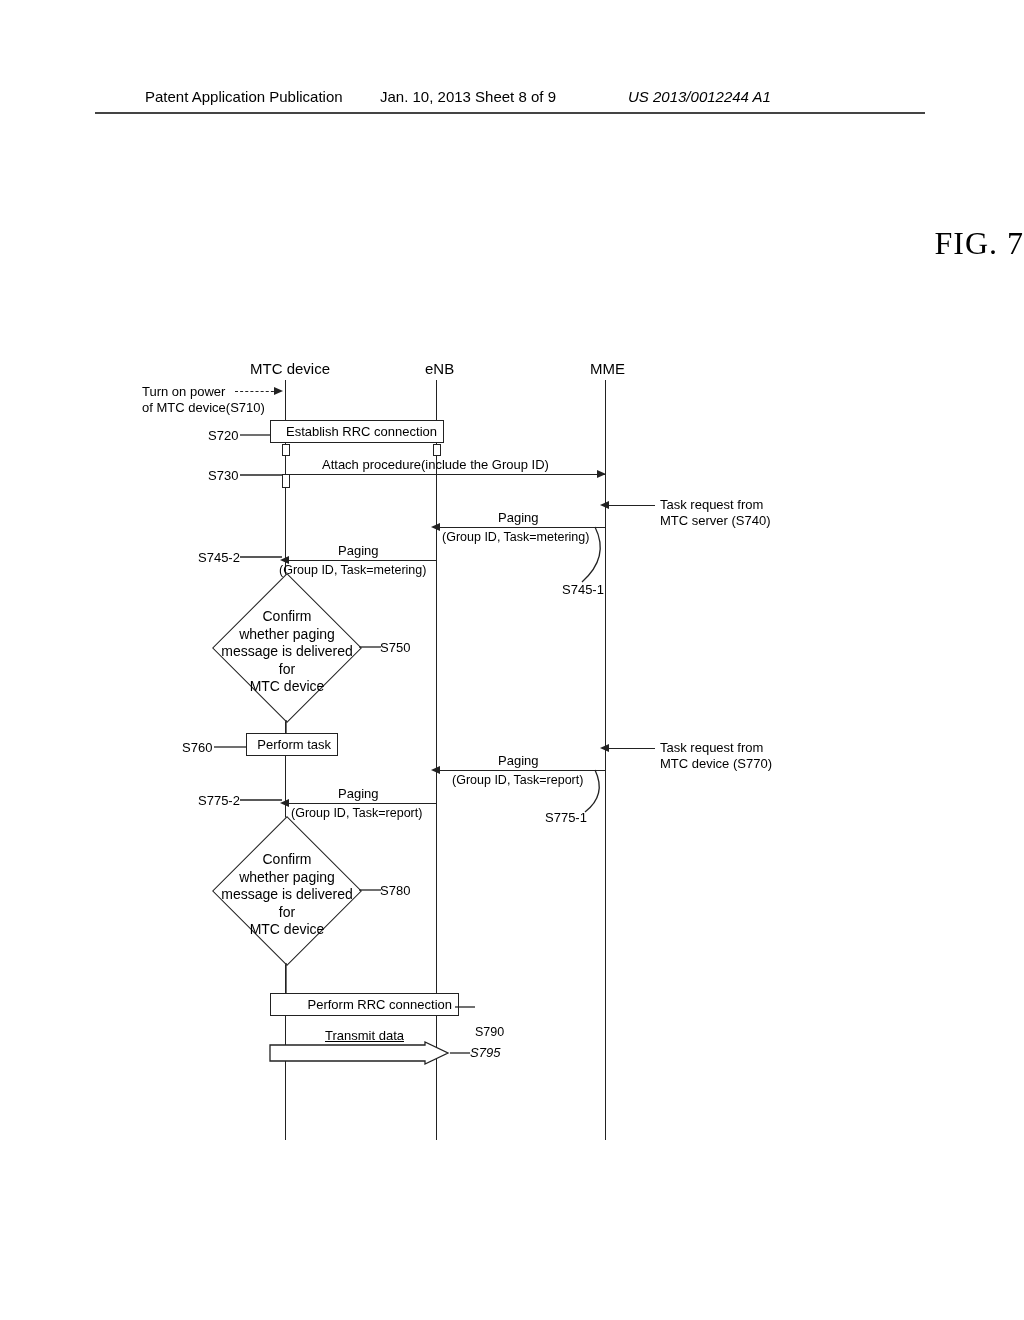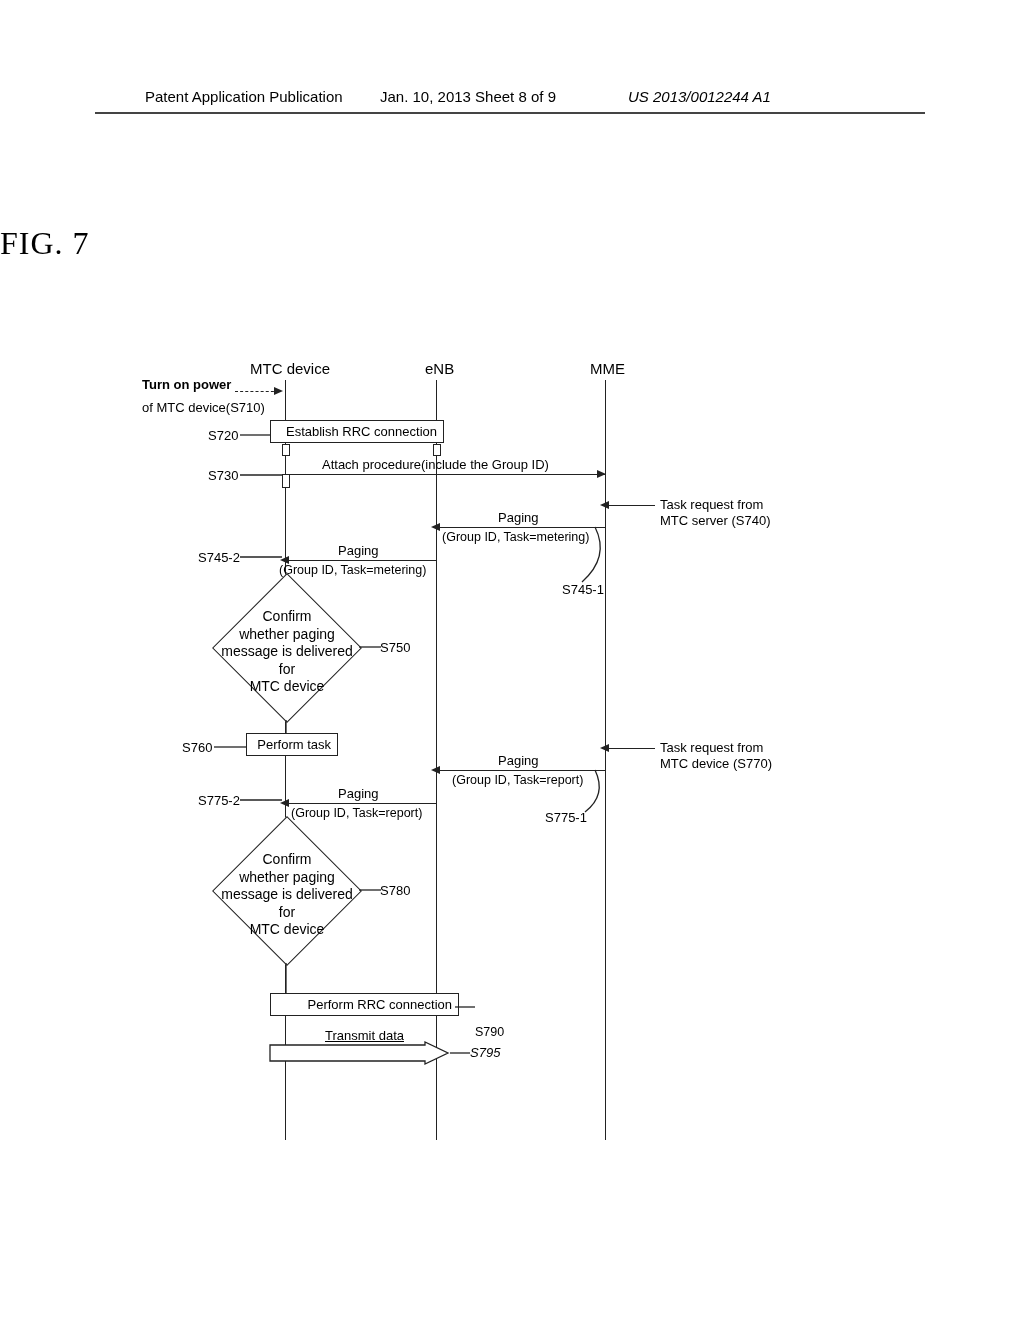--- a/index.html
+++ b/index.html
@@ -27,21 +27,21 @@
     left: 95px;
     width: 830px;
     height: 0;
     border-top: 2.1px solid #444;
   }
   .fig-title {
     position: absolute;
     top: 225px;
     left: 0;
     width: 1024px;
-    text-align: left;
+    text-align: right;
     font-size: 32px;
     font-family: "Times New Roman", serif;
     letter-spacing: 1px;
   }
   
   .diagram {
     position: absolute;
     top: 350px;
     left: 100px;
     width: 824px;
@@ -133,21 +133,21 @@
 <div class="diagram">
 
   <div class="entity-label" style="left:150px;">MTC device</div>
   <div class="entity-label" style="left:325px;">eNB</div>
   <div class="entity-label" style="left:490px;">MME</div>
 
   <div class="lifeline" style="left:185px;"></div>
   <div class="lifeline" style="left:336px;"></div>
   <div class="lifeline" style="left:505px;"></div>
 
-  <div class="lbl" style="left:42px;top:27px;text-align:left;font-weight:bold;">Turn on power</div>
+  <div class="lbl" style="left:42px;top:34px;text-align:left;">Turn on power</div>
   <div class="lbl" style="left:42px;top:50px;text-align:left;">of MTC device(S710)</div>
   <div class="msg" style="left:135px;top:41px;width:44px;border-top:1.3px dashed #222;"></div>
   <div class="arr-r" style="left:174px;top:37px;"></div>
 
   <div class="lbl" style="left:108px;top:78px;">S720</div>
   <svg class="conn" style="left:140px;top:84px;" width="30" height="2">
       <line x1="0" y1="1" x2="30" y2="1" stroke="#222" stroke-width="1.3"></line>
     </svg>
   <div class="box" style="left:170px;top:70px;width:160px;">Establish RRC connection</div>
 

